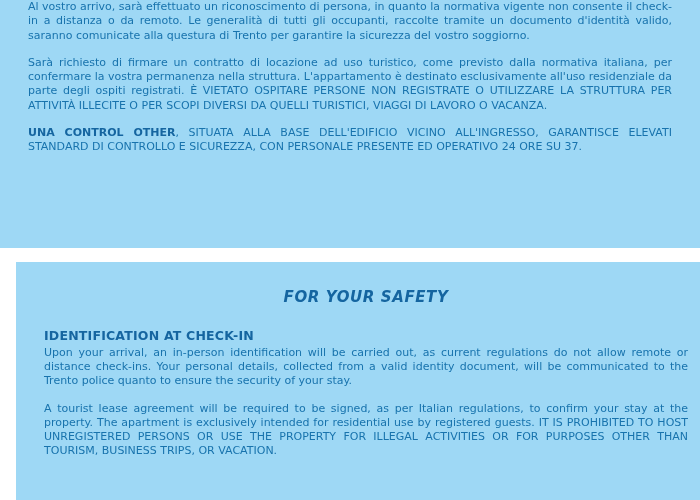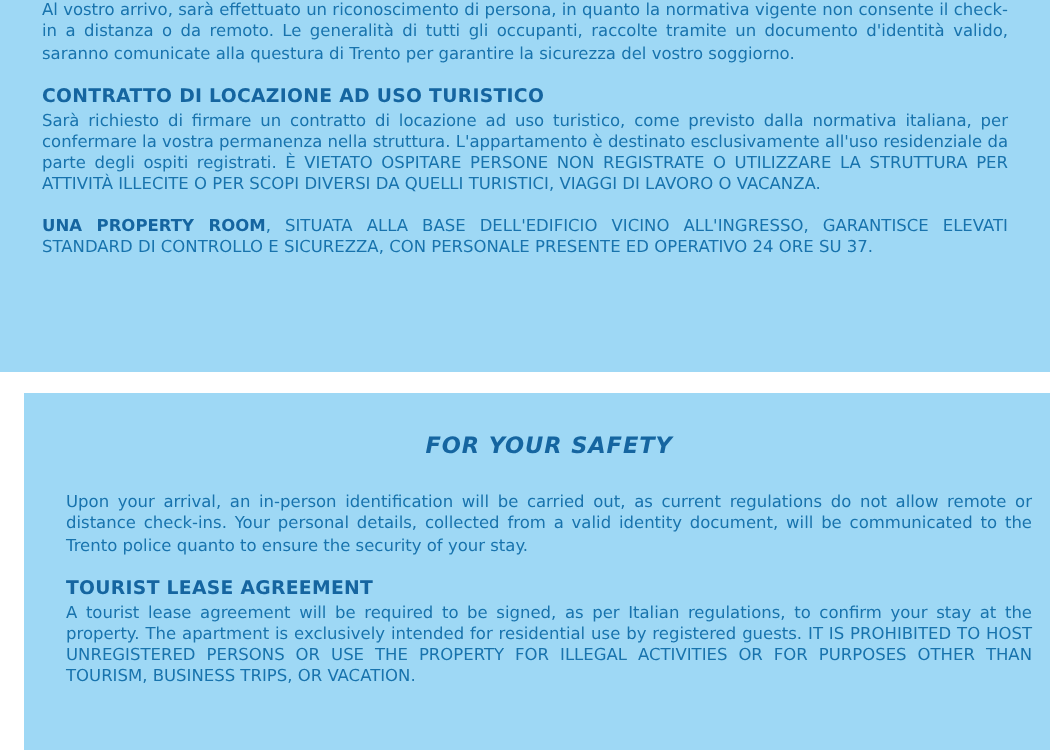--- a/index.html
+++ b/index.html
@@ -83,38 +83,37 @@
 
 <div class="page">
 
   <section class="panel panel-it">
 
     <div class="block">
       <p class="body top-text">Al vostro arrivo, sarà effettuato un riconoscimento di persona, in quanto la normativa vigente non consente il check-in a distanza o da remoto. Le generalità di tutti gli occupanti, raccolte tramite un documento d'identità valido, saranno comunicate alla questura di Trento per garantire la sicurezza del vostro soggiorno.</p>
     </div>
 
     <div class="block">
-      <h3 class="sec-title">CONTRATTO DI LOCAZIONE AD USO TURISTICO</h3>
       <p class="body">Sarà richiesto di firmare un contratto di locazione ad uso turistico, come previsto dalla normativa italiana, per confermare la vostra permanenza nella struttura. L'appartamento è destinato esclusivamente all'uso residenziale da parte degli ospiti registrati. È VIETATO OSPITARE PERSONE NON REGISTRATE O UTILIZZARE LA STRUTTURA PER ATTIVITÀ ILLECITE O PER SCOPI DIVERSI DA QUELLI TURISTICI, VIAGGI DI LAVORO O VACANZA.</p>
     </div>
 
     <div class="block">
-      <p class="body"><span class="inline-strong">UNA PROPERTY ROOM</span><span>, SITUATA ALLA BASE DELL'EDIFICIO VICINO ALL'INGRESSO, GARANTISCE ELEVATI STANDARD DI CONTROLLO E SICUREZZA, CON PERSONALE PRESENTE ED OPERATIVO 24 ORE SU 37.</span></p>
+      <p class="body"><span class="inline-strong">UNA CONTROL OTHER</span><span>, SITUATA ALLA BASE DELL'EDIFICIO VICINO ALL'INGRESSO, GARANTISCE ELEVATI STANDARD DI CONTROLLO E SICUREZZA, CON PERSONALE PRESENTE ED OPERATIVO 24 ORE SU 37.</span></p>
     </div>
 
   </section>
 
   <section class="panel panel-en">
 
     <h2 class="heading-en">FOR YOUR SAFETY</h2>
 
     <div class="block">
+      <h3 class="sec-title">IDENTIFICATION AT CHECK-IN</h3>
       <p class="body">Upon your arrival, an in-person identification will be carried out, as current regulations do not allow remote or distance check-ins. Your personal details, collected from a valid identity document, will be communicated to the Trento police quanto to ensure the security of your stay.</p>
     </div>
 
     <div class="block">
-      <h3 class="sec-title">TOURIST LEASE AGREEMENT</h3>
       <p class="body">A tourist lease agreement will be required to be signed, as per Italian regulations, to confirm your stay at the property. The apartment is exclusively intended for residential use by registered guests. IT IS PROHIBITED TO HOST UNREGISTERED PERSONS OR USE THE PROPERTY FOR ILLEGAL ACTIVITIES OR FOR PURPOSES OTHER THAN TOURISM, BUSINESS TRIPS, OR VACATION.</p>
     </div>
 
   </section>
 
 </div>
 
 </body></html>

